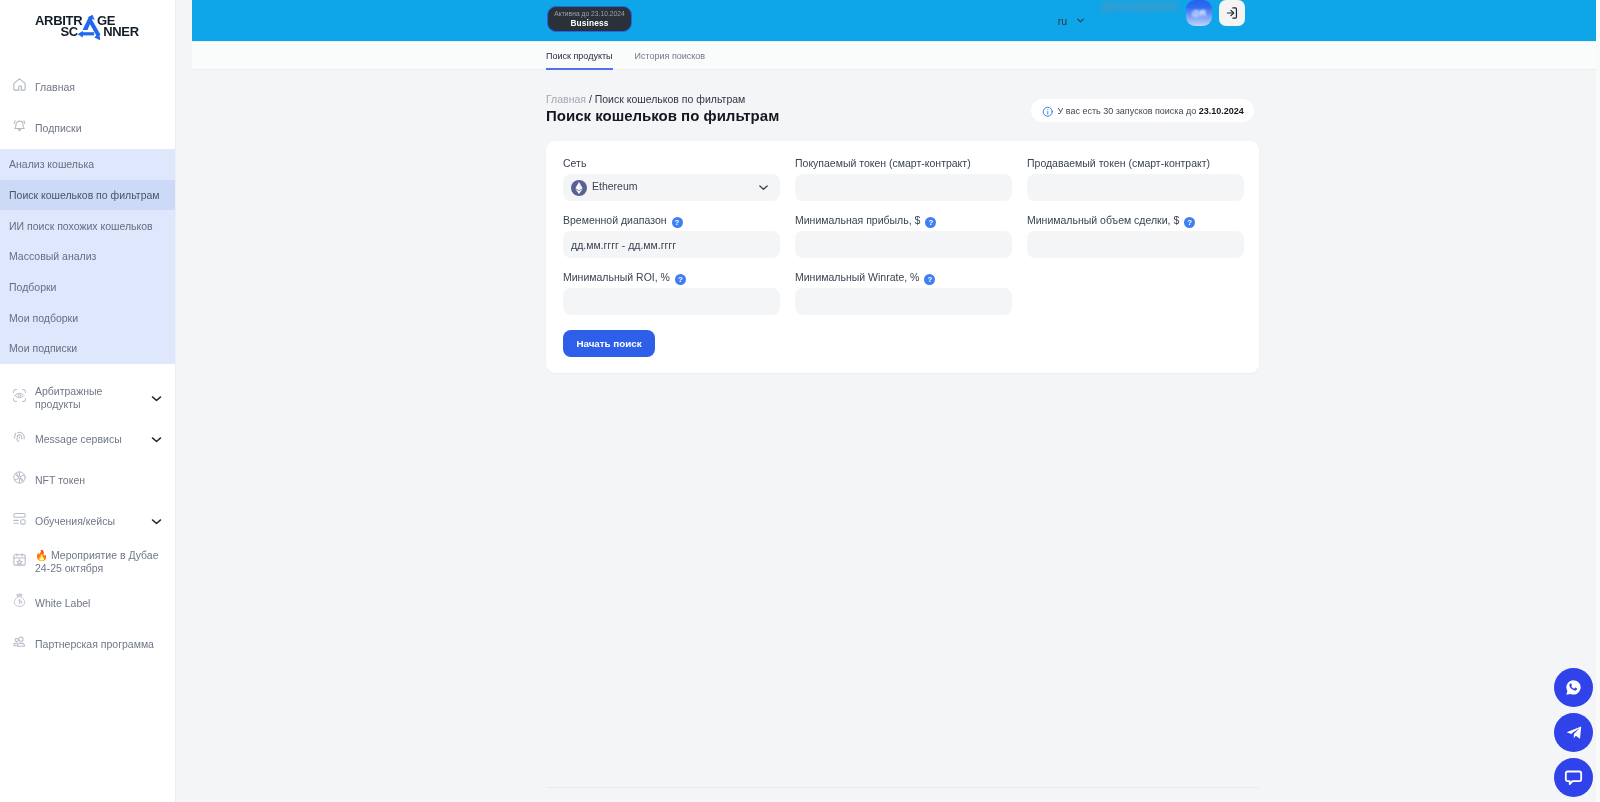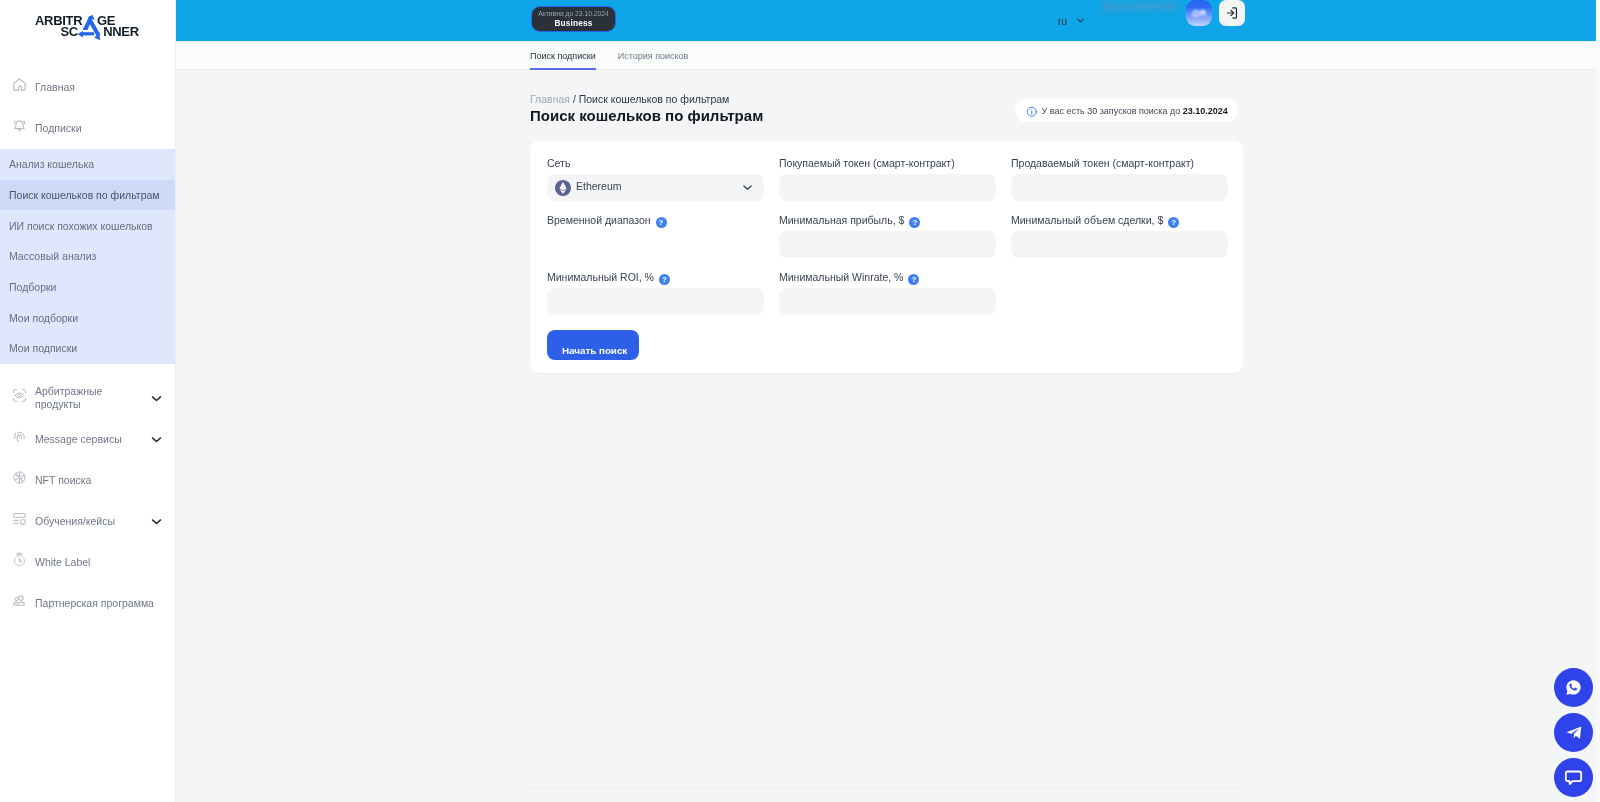--- a/index.html
+++ b/index.html
@@ -5,21 +5,21 @@
 <style>
   * { box-sizing: border-box; }
   html, body { margin:0; padding:0; }
   body {
     width:1600px; height:802px; overflow:hidden;
     font-family:"Liberation Sans", sans-serif;
     background:#f4f5f7;
     -webkit-font-smoothing:antialiased;
     text-rendering:optimizeLegibility;
   }
-  .app { display:flex; width:1600px; height:802px; }
+  .app { display:flex; width:1600px; height:802px;gap:16px; }
   .scroll-strip { position:fixed; right:0; top:0; width:4px; height:802px; background:#fafafa; z-index:30; }
 
   
   .sidebar {
     width:176px; min-width:176px; height:802px; background:#ffffff;
     border-right:1px solid #edeef1; position:relative; overflow:hidden;
   }
   .logo { padding:12px 0 0 0; display:flex; justify-content:center; }
   .logo svg { display:block; }
 
@@ -107,21 +107,21 @@
   .q { width:11px; height:11px; border-radius:50%; background:#3f7ff4; color:#fff; font-size:8px; margin-left:5px;
        display:inline-flex; align-items:center; justify-content:center; font-weight:700; line-height:1; position:relative; top:3px;}
   .inp {
     height:27px; background:#f4f5f7; border-radius:8px; border:none; width:217px;
     font-size:10.5px; color:#3b4452; padding:0 11px 0 8px; display:flex; align-items:center;
   }
   .inp.sel { justify-content:space-between; cursor:pointer;}
   .inp .val { display:flex; align-items:flex-start; }
   .inp .val .eth { margin-right:5px; display:flex;}
   .btn-primary {
-    position:absolute; left:371px; top:260px; height:16px; padding:15px; width:92px;
+    position:absolute; left:371px; top:260px; height:27px; padding:8px; width:92px;
     background:#2e5fe8; color:#fff; border:none; border-radius:8px;
     font-size:9.8px; font-weight:700; cursor:pointer; font-family:inherit; white-space:nowrap;
   }
 
   .bottom-divider { position:absolute; left:354px; width:713px; top:717px; height:1px; background:#e9ebee; }
 
   .fabs { position:fixed; right:7px; top:668px; display:flex; flex-direction:column; gap:6px; z-index:20;}
   .fab { width:39px; height:39px; border-radius:50%; background:#3043ea; display:flex; align-items:center; justify-content:center; cursor:pointer; }
 </style>
 </head>
@@ -234,37 +234,49 @@
               <path d="M13.6 10.4 19.9 8"></path>
               <path d="M10.4 13.6 4.1 16"></path>
               <path d="M13.4 13.2 17 19"></path>
               <path d="M10.6 10.8 7 5"></path>
               <path d="M13.9 12.1 18.4 17.6"></path>
               <path d="M10.1 11.9 5.6 6.4"></path>
               <path d="M12 10.4V3.2"></path>
               <path d="M12 13.6v7.2"></path>
             </svg>
           </span>
-          <span class="lbl">NFT поиска</span>
+          <span class="lbl">NFT токен</span>
         </div>
         <div class="nav-item">
           <span class="ico">
             <svg width="15" height="15" viewBox="0 0 24 24" fill="none" stroke="#b6bcc6" stroke-width="1.7" stroke-linecap="round" stroke-linejoin="round">
               <rect x="3" y="4" width="18" height="6" rx="1.8"></rect>
               <rect x="14" y="14" width="7" height="7" rx="1.8"></rect>
               <path d="M3 15h7"></path>
               <path d="M3 19.5h7"></path>
             </svg>
           </span>
           <span class="lbl">Обучения/кейсы</span>
           <span class="chev">
             <svg width="13" height="13" viewBox="0 0 24 24" fill="none" stroke="#20262e" stroke-width="2.6" stroke-linecap="round" stroke-linejoin="round">
               <path d="M4.5 9l7.5 6.6 7.5-6.6"></path>
             </svg>
           </span>
+        </div>
+        <div class="nav-item">
+          <span class="ico">
+            <svg width="15" height="15" viewBox="0 0 24 24" fill="none" stroke="#b6bcc6" stroke-width="1.7" stroke-linecap="round" stroke-linejoin="round">
+              <rect x="3" y="4.5" width="18" height="16.5" rx="1.8"></rect>
+              <path d="M3 9.6h18"></path>
+              <path d="M8 2.7v3.8"></path>
+              <path d="M16 2.7v3.8"></path>
+              <path d="m12 12.2 1.3 2.6 2.7.3-2 1.9.6 2.8-2.6-1.4-2.6 1.4.6-2.8-2-1.9 2.7-.3z"></path>
+            </svg>
+          </span>
+          <span class="lbl">🔥 Мероприятие в Дубае 24-25 октября</span>
         </div>
         <div class="nav-item">
           <span class="ico">
             <svg width="15" height="15" viewBox="0 0 24 24" fill="none" stroke="#c3c8d1" stroke-width="1.6" stroke-linecap="round" stroke-linejoin="round">
               <path d="M8.2 2.6h7.6l-1.6 3.3H9.8z"></path>
               <ellipse cx="12" cy="2.8" rx="3.8" ry="1"></ellipse>
               <path d="M9.8 5.9C6.7 7.3 3.8 10.9 3.8 14.9c0 3.6 2.7 6.4 8.2 6.4s8.2-2.8 8.2-6.4c0-4-2.9-7.6-6-9"></path>
               <path d="M12 10.1v7"></path>
               <path d="M13.6 11.3a1.6 1.6 0 1 0 0 2.3 1.6 1.6 0 1 1 0 2.3"></path>
             </svg>
@@ -305,21 +317,21 @@
         <div class="logout-btn">
           <svg width="14" height="14" viewBox="0 0 24 24" fill="none" stroke="#232a33" stroke-width="2.1" stroke-linecap="round" stroke-linejoin="round">
             <path d="M13.4 3.4H18a1.6 1.6 0 0 1 1.6 1.6v14a1.6 1.6 0 0 1-1.6 1.6h-4.6"></path>
               <path d="M10.2 16.6 14.8 12l-4.6-4.6"></path>
               <path d="M14.4 12H4.2"></path>
           </svg>
         </div>
       </div>
     </div>
     <div class="tabbar">
-        <div class="tab active">Поиск подписки</div>
+        <div class="tab active">Поиск продукты</div>
         <div class="tab">История поисков</div>
       </div>
     <div class="content">
       <div class="breadcrumb">
         <span class="crumb-link">Главная</span><span> / </span><span>Поиск кошельков по фильтрам</span>
       </div>
       <h1 class="page-title">Поиск кошельков по фильтрам</h1>
       <div class="runs-pill">
         <span class="i-ico">
           <svg width="11.5" height="11.5" viewBox="0 0 24 24" fill="none" stroke="#3070f0" stroke-width="1.9" stroke-linecap="round">
@@ -369,20 +381,23 @@
               </div>
               <div class="inp">
                 <span></span>
               </div>
             </div>
             <div class="field">
               <div class="flabel">
                 <span>Временной диапазон</span>
                 <span class="q">?</span>
               </div>
+              <div class="inp">
+                <span>дд.мм.гггг - дд.мм.гггг</span>
+              </div>
             </div>
             <div class="field">
               <div class="flabel">
                 <span>Минимальная прибыль, $</span>
                 <span class="q">?</span>
               </div>
               <div class="inp">
                 <span></span>
               </div>
             </div>

